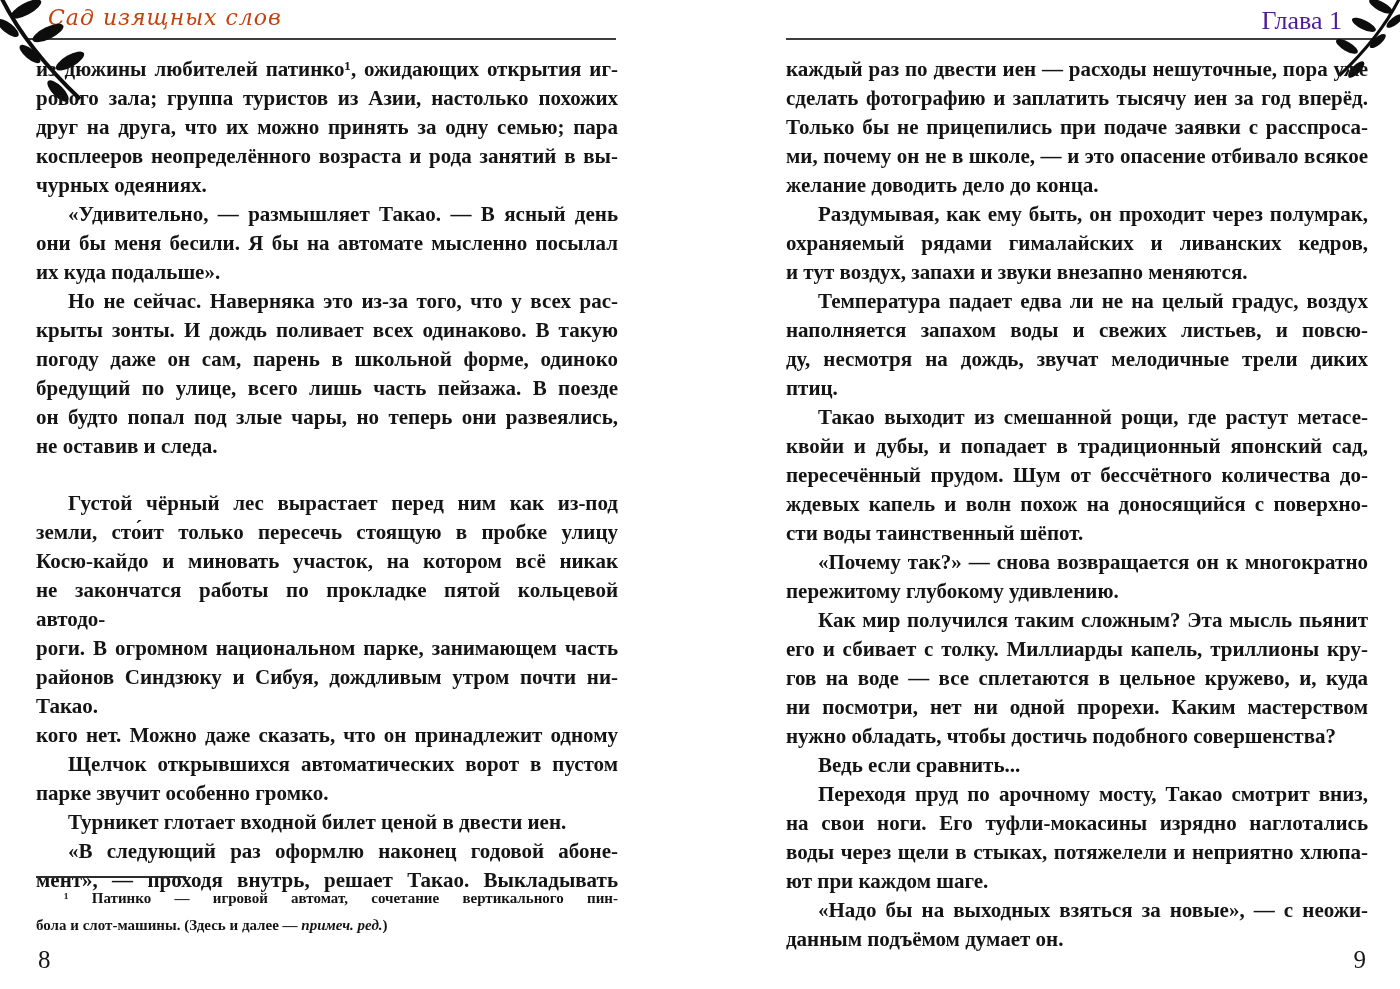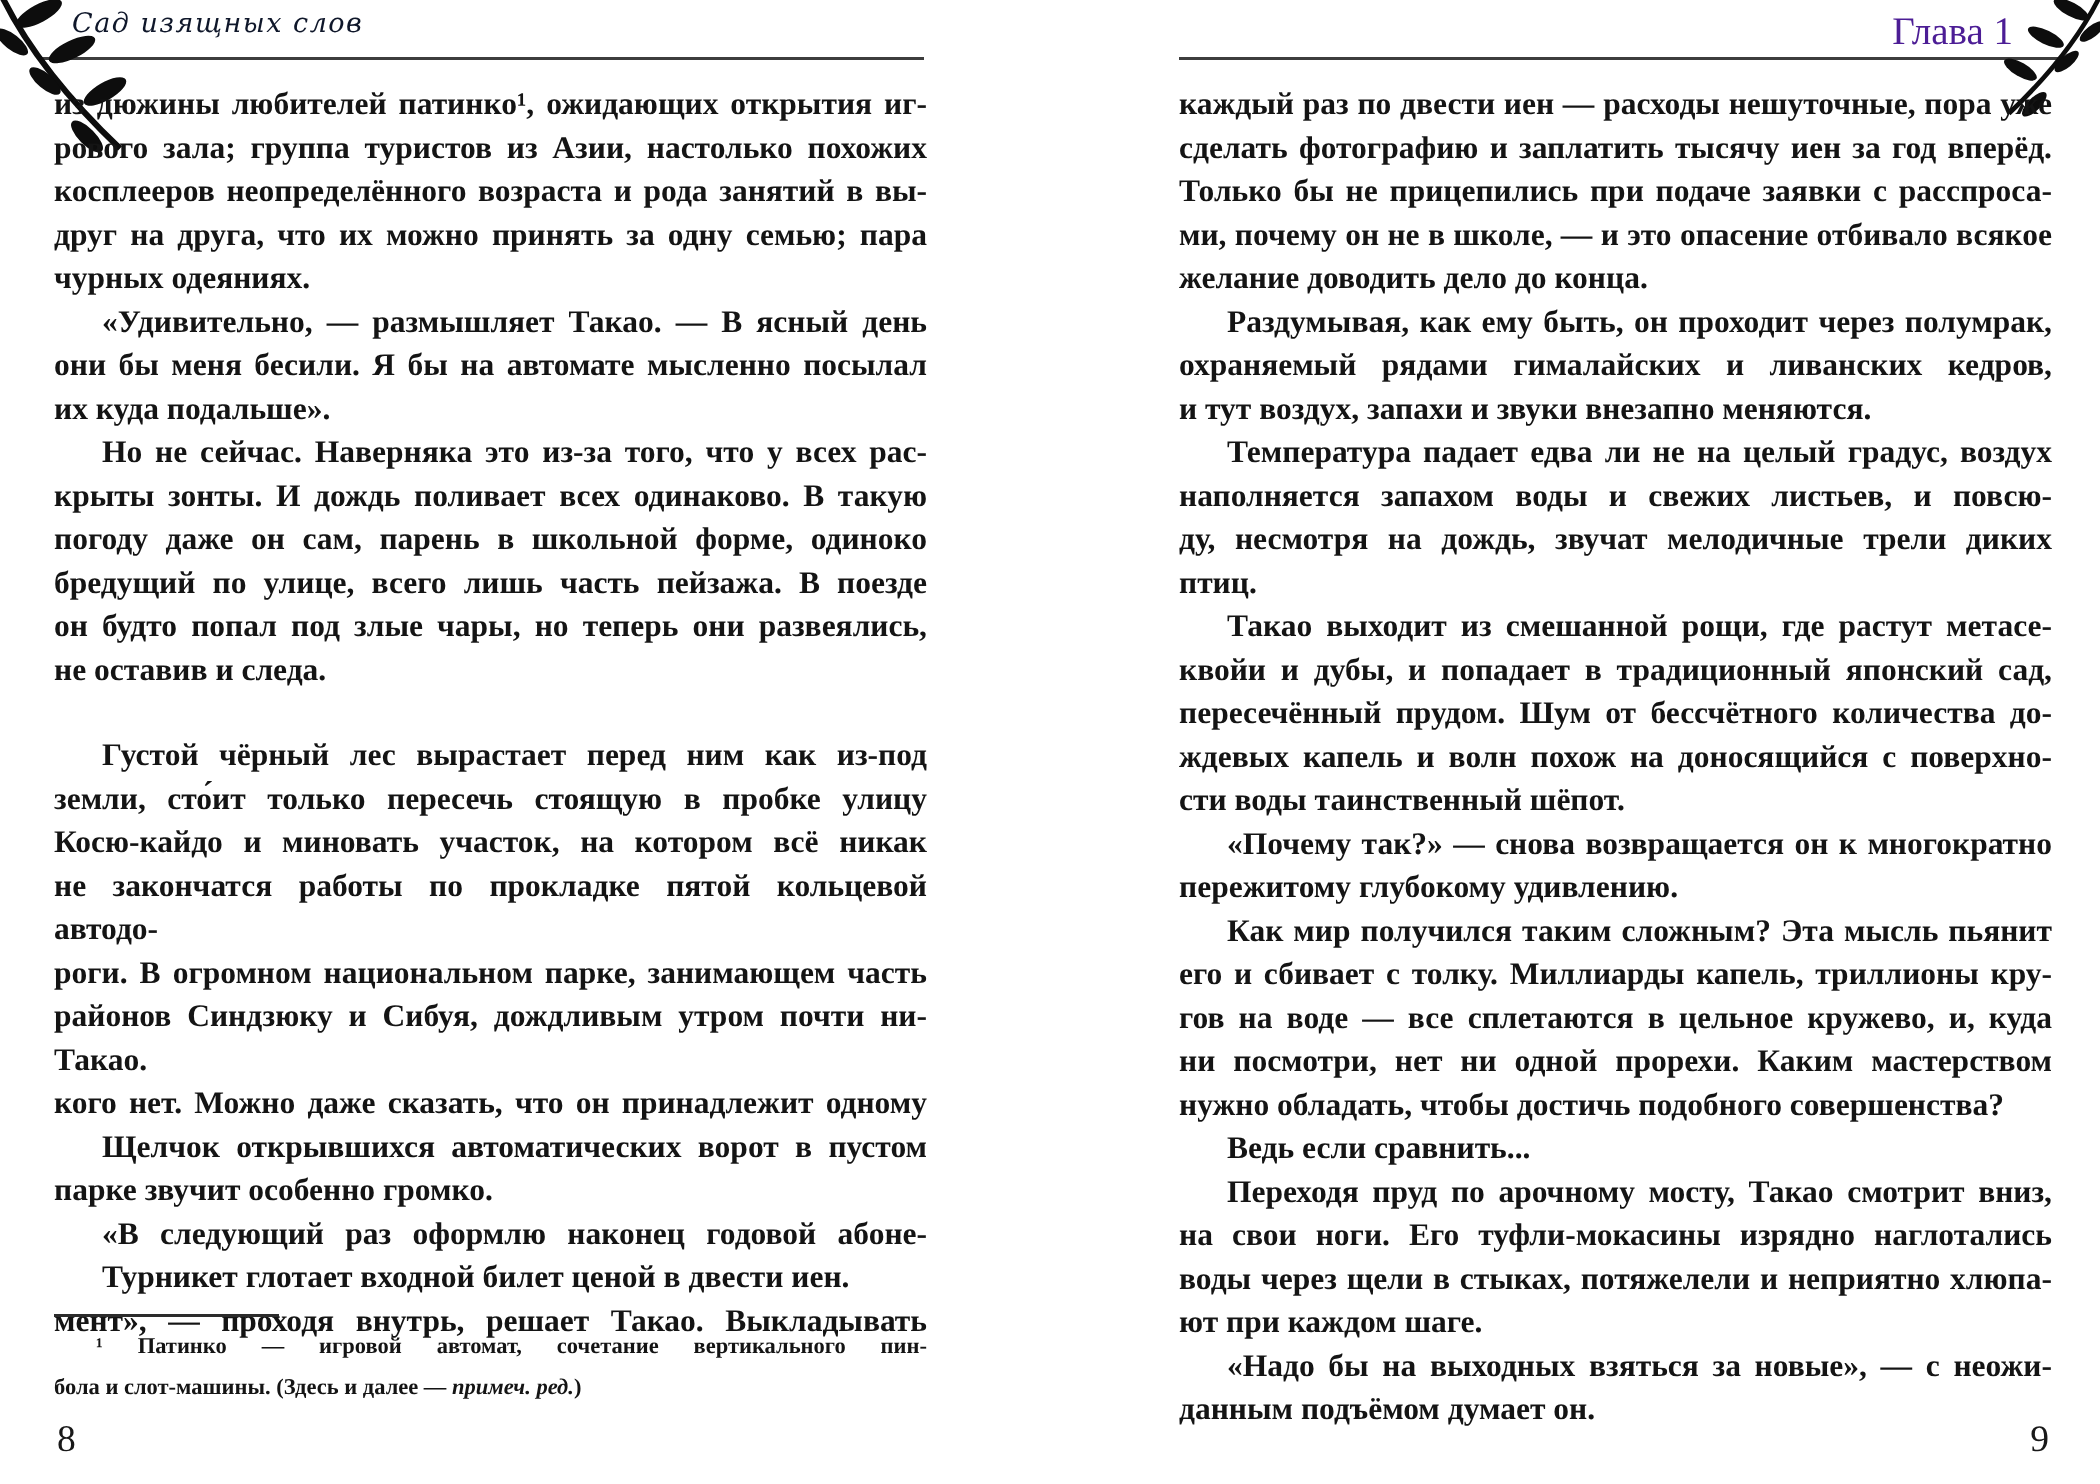--- a/index.html
+++ b/index.html
@@ -6,21 +6,21 @@
   html,body{margin:0;padding:0;}
   body{
     width:1400px;height:989px;position:relative;overflow:hidden;
     background:#ffffff;color:#141414;
     font-family:"Liberation Serif", serif;
   }
   
   .running-title-left{
     position:absolute;left:48px;top:5px;
     font-family:"DejaVu Serif", serif;
-    font-style:italic;font-size:18px;letter-spacing:1px;color:#0f172a;
+    font-style:italic;font-size:22px;letter-spacing:1px;color:#c2410c;
     white-space:nowrap;
   }
   .running-title-right{
     position:absolute;right:58px;top:6px;
     font-size:26px;color:#4c1d95;white-space:nowrap;
   }
   .header-rule{position:absolute;top:38px;height:2px;background:#3d3d3d;}
   .header-rule.left{left:26px;width:590px;}
   .header-rule.right{left:786px;width:588px;}
   
@@ -78,44 +78,44 @@
       <ellipse cx="34" cy="57" rx="13" ry="5" transform="rotate(40 34 57)"></ellipse>
       <ellipse cx="74" cy="64" rx="16" ry="6" transform="rotate(-30 74 64)"></ellipse>
       <ellipse cx="62" cy="94" rx="14" ry="5.5" transform="rotate(45 62 94)"></ellipse>
     </g>
   </svg>
 </div>
 
 <div class="page-body left">
     <div class="line"><span>из дюжины любителей патинко¹, ожидающих открытия иг-</span></div>
     <div class="line"><span>рового зала; группа туристов из Азии, настолько похожих</span></div>
+    <div class="line"><span>друг на друга, что их можно принять за одну семью; пара</span></div>
     <div class="line"><span>косплееров неопределённого возраста и рода занятий в вы-</span></div>
-    <div class="line"><span>друг на друга, что их можно принять за одну семью; пара</span></div>
     <div class="line last"><span>чурных одеяниях.</span></div>
     <div class="line indent"><span>«Удивительно, — размышляет Такао. — В ясный день</span></div>
     <div class="line"><span>они бы меня бесили. Я бы на автомате мысленно посылал</span></div>
     <div class="line last"><span>их куда подальше».</span></div>
     <div class="line indent"><span>Но не сейчас. Наверняка это из-за того, что у всех рас-</span></div>
     <div class="line"><span>крыты зонты. И дождь поливает всех одинаково. В такую</span></div>
     <div class="line"><span>погоду даже он сам, парень в школьной форме, одиноко</span></div>
     <div class="line"><span>бредущий по улице, всего лишь часть пейзажа. В поезде</span></div>
     <div class="line"><span>он будто попал под злые чары, но теперь они развеялись,</span></div>
     <div class="line last"><span>не оставив и следа.</span></div>
     <div class="line indent scene-break"><span>Густой чёрный лес вырастает перед ним как из-под</span></div>
     <div class="line"><span>земли, сто́ит только пересечь стоящую в пробке улицу</span></div>
     <div class="line"><span>Косю-кайдо и миновать участок, на котором всё никак</span></div>
     <div class="line"><span>не закончатся работы по прокладке пятой кольцевой автодо-</span></div>
     <div class="line"><span>роги. В огромном национальном парке, занимающем часть</span></div>
     <div class="line"><span>районов Синдзюку и Сибуя, дождливым утром почти ни-</span></div>
     <div class="line last"><span>Такао.</span></div>
     <div class="line"><span>кого нет. Можно даже сказать, что он принадлежит одному</span></div>
     <div class="line indent"><span>Щелчок открывшихся автоматических ворот в пустом</span></div>
     <div class="line last"><span>парке звучит особенно громко.</span></div>
+    <div class="line indent last"><span>Турникет глотает входной билет ценой в двести иен.</span></div>
     <div class="line indent"><span>«В следующий раз оформлю наконец годовой абоне-</span></div>
-    <div class="line indent last"><span>Турникет глотает входной билет ценой в двести иен.</span></div>
     <div class="line"><span>мент», — проходя внутрь, решает Такао. Выкладывать</span></div>
   </div>
 <div class="page-body right">
     <div class="line"><span>каждый раз по двести иен — расходы нешуточные, пора уже</span></div>
     <div class="line"><span>сделать фотографию и заплатить тысячу иен за год вперёд.</span></div>
     <div class="line"><span>Только бы не прицепились при подаче заявки с расспроса-</span></div>
     <div class="line"><span>ми, почему он не в школе, — и это опасение отбивало всякое</span></div>
     <div class="line last"><span>желание доводить дело до конца.</span></div>
     <div class="line indent"><span>Раздумывая, как ему быть, он проходит через полумрак,</span></div>
     <div class="line"><span>охраняемый рядами гималайских и ливанских кедров,</span></div>

